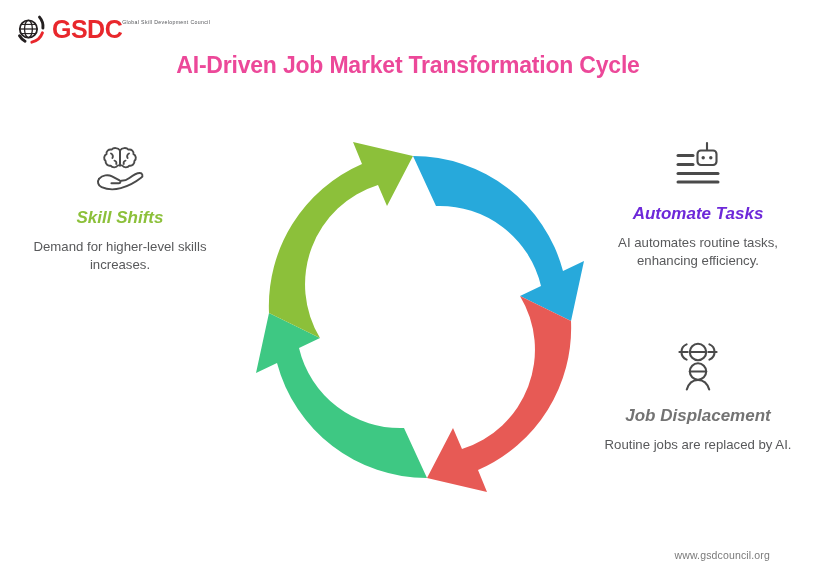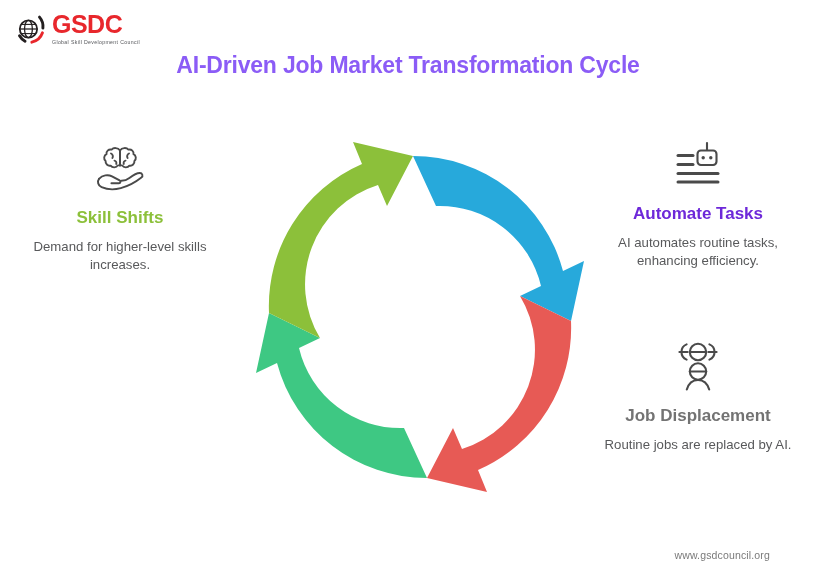--- a/index.html
+++ b/index.html
@@ -21,21 +21,21 @@
   
   .logo {
     position: absolute;
     left: 14px;
     top: 12px;
     display: flex;
     align-items: center;
     gap: 4px;
   }
   .logo-mark { width: 34px; height: 34px; display: block; }
-  .logo-text-wrap { display: flex; flex-direction: column; line-height: 1; }
+  .logo-text-wrap { display: flex; flex-direction: row; line-height: 1; }
   .logo-word {
     font-size: 25px;
     font-weight: bold;
     color: #E8272C;
     letter-spacing: -0.5px;
     font-family: "Liberation Sans", sans-serif;
   }
   .logo-sub {
     font-size: 5.2px;
     color: #55565a;
@@ -46,21 +46,21 @@
 
   
   .title {
     position: absolute;
     left: 0;
     top: 52px;
     width: 816px;
     text-align: center;
     font-size: 23px;
     font-weight: bold;
-    color: #8b5cf6;
+    color: #ec4899;
     letter-spacing: -0.2px;
   }
 
   
   .cycle {
     position: absolute;
     left: 232px;
     top: 130px;
     width: 362px;
     height: 372px;
@@ -68,20 +68,21 @@
 
   
   .block { position: absolute; width: 196px; text-align: center; }
   .block-icon { height: 56px; display: flex; align-items: flex-end; justify-content: center; }
   .block-icon svg { display: block; }
   .block-heading {
     font-size: 17px;
     font-weight: bold;
     line-height: 1.27;
     margin-top: 11px;
+    font-style: italic;
   }
   .block-body {
     font-size: 13.2px;
     color: #58595b;
     line-height: 1.42;
     margin-top: 9px;
   }
 
   #block-skill-shifts    { left: 22px;  top: 140px; }
   #block-new-job         { left: 22px;  top: 303px; }

